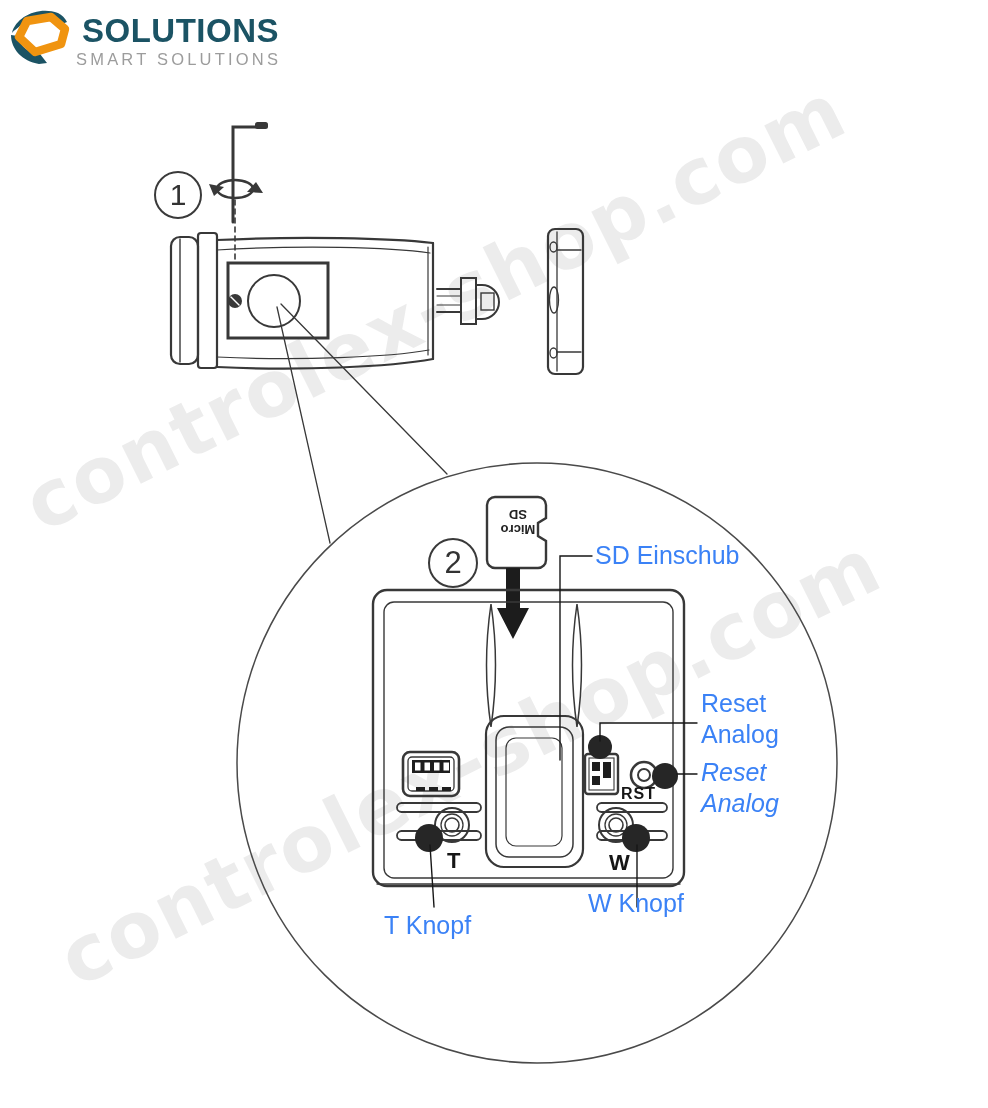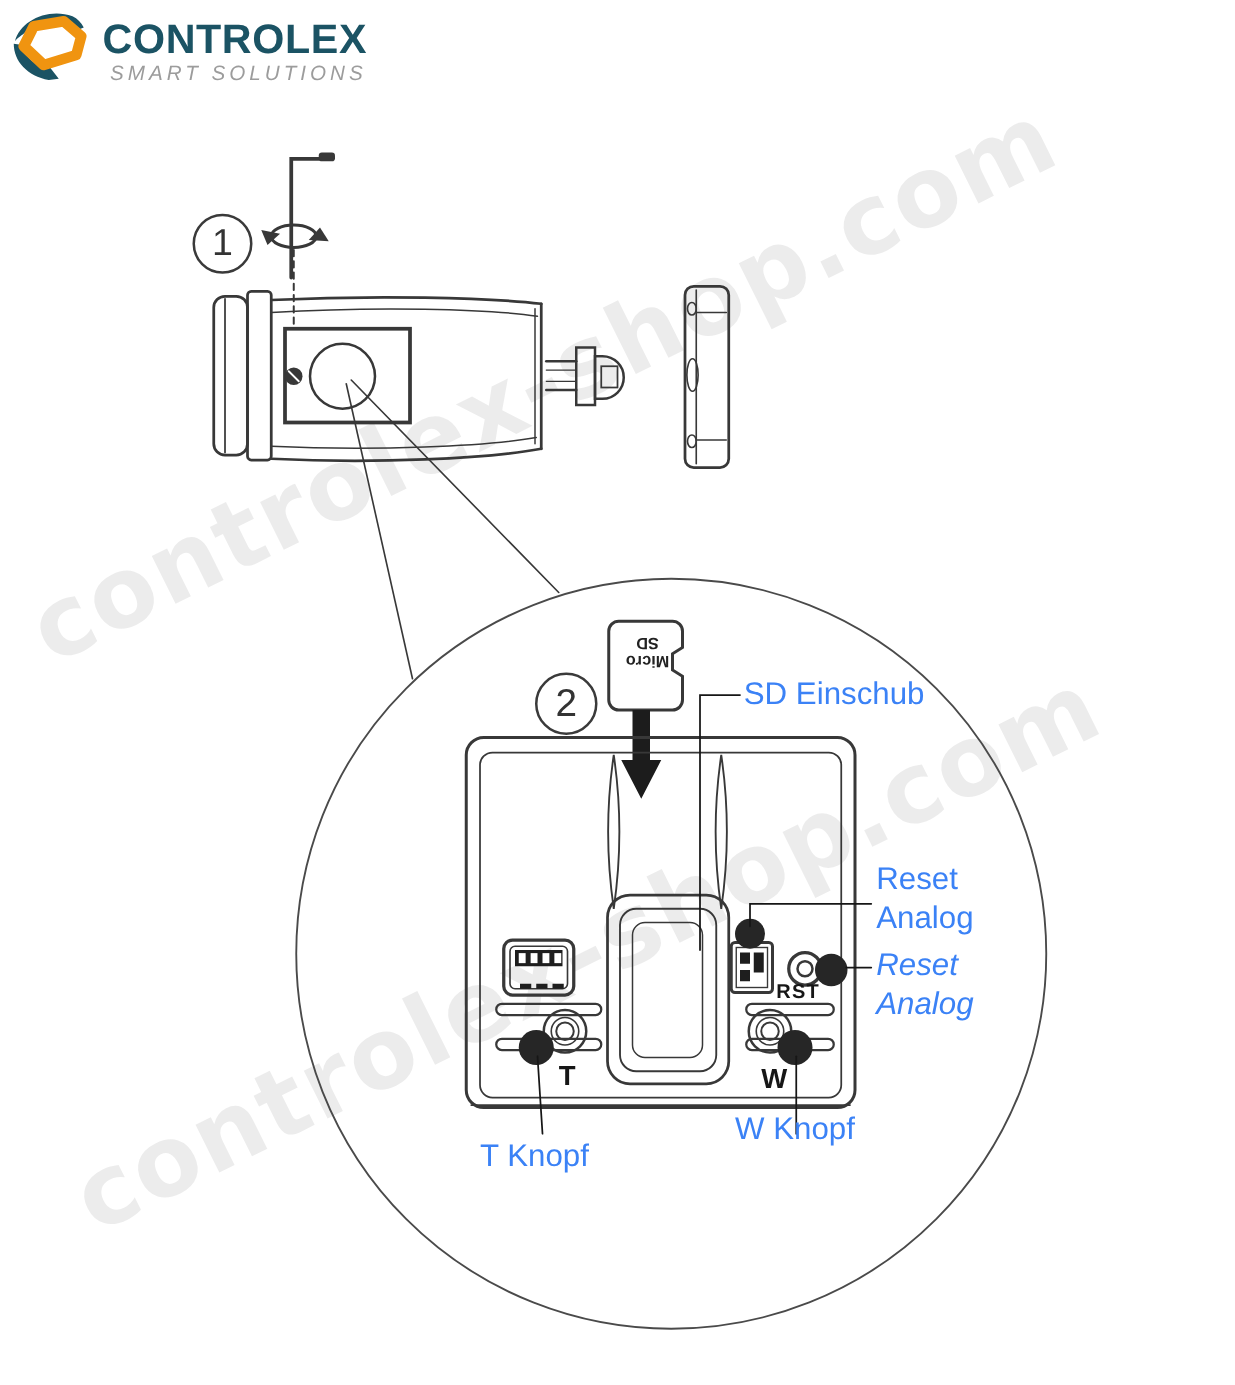--- a/index.html
+++ b/index.html
@@ -9,22 +9,22 @@
   .wm{position:absolute;white-space:nowrap;font-family:"DejaVu Sans",sans-serif;
       font-weight:bold;font-size:78px;letter-spacing:2px;color:rgba(40,40,40,0.085);
       line-height:1;transform-origin:0 50%;transform:rotate(-26.5deg);pointer-events:none;}
   #wm1{left:30px;top:470px;}
   #wm2{left:65px;top:925px;}
   
   #brand{position:absolute;left:8px;top:8px;width:300px;height:60px;}
   #brand-icon{position:absolute;left:0;top:0;}
   #brand-name{position:absolute;left:74px;top:4px;font-size:33px;font-weight:bold;
       color:#1b5364;letter-spacing:0.5px;}
-  #brand-tagline{position:absolute;left:80px;top:42px;font-size:16.5px;color:#9c9c9c;
-      letter-spacing:3.2px;font-style:italic;}
+  #brand-tagline{position:absolute;left:68px;top:42px;font-size:16.5px;color:#9c9c9c;
+      letter-spacing:3.2px;}
   
   #art{position:absolute;left:0;top:0;}
   
   .stepnum{position:absolute;border:2.2px solid #3a3a3a;border-radius:50%;
       color:#333;text-align:center;background:transparent;}
   #step1{left:154px;top:171px;width:44px;height:44px;font-size:30px;line-height:43px;}
   #step2{left:428px;top:538px;width:46px;height:46px;font-size:31px;line-height:45px;}
   
   .lbl{position:absolute;font-size:25px;line-height:31px;color:#3b82f6;}
   #lbl-sd{left:595px;top:540px;}
@@ -48,21 +48,21 @@
 
   <div class="wm" id="wm1">controlex-shop.com</div>
   <div class="wm" id="wm2">controlex-shop.com</div>
 
   <div id="brand">
     <svg id="brand-icon" width="66" height="56" viewBox="0 0 66 56">
       <path d="M4,25 C8,9 30,-2 50,5 c4,2 7,5 9,9 l-10,4 C42,8 24,8 13,17 c-4,4 -7,5 -9,8 z" fill="#1b5364"></path>
       <path d="M3,27 c0,14 11,26 28,29 l8,-1 -7,-9 C21,45 12,39 10,28 z" fill="#1b5364"></path>
       <polygon points="19,13 43,9 57,21 53,36 27,44 11,29" fill="#ffffff" stroke="#f09410" stroke-width="8.5" stroke-linejoin="round"></polygon>
     </svg>
-    <div id="brand-name">CONTROLEX</div>
+    <div id="brand-name">SOLUTIONS</div>
     <div id="brand-tagline">SMART SOLUTIONS</div>
   </div>
 
   <svg id="art" width="988" height="1108" viewBox="0 0 988 1108">
     <g stroke="#383838" fill="none" stroke-linecap="round">
 
       <g>
         <path d="M233,222 V127 H257" stroke-width="3"></path>
         <rect x="255" y="122" width="13" height="7" rx="2.5" fill="#383838" stroke="none"></rect>
         <ellipse cx="235" cy="189" rx="18" ry="9" stroke-width="2.4"></ellipse>

